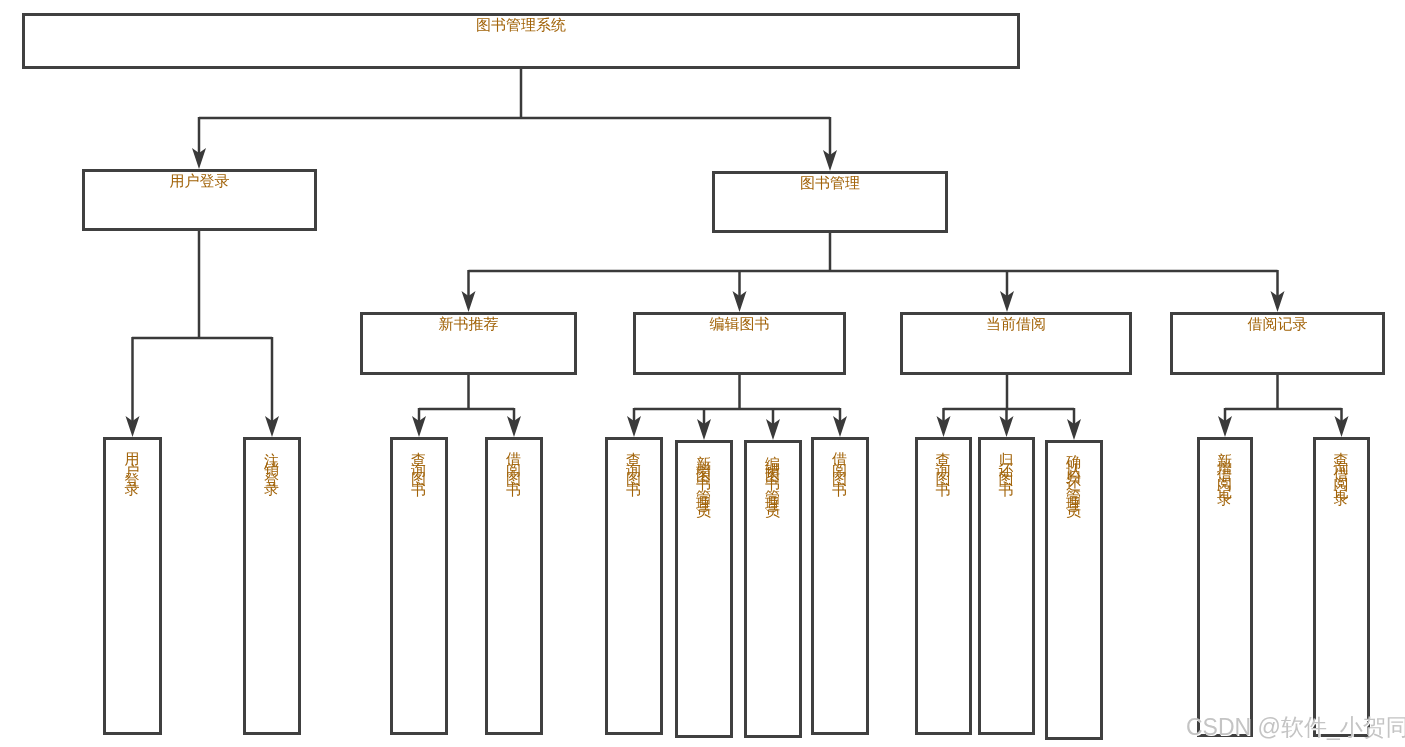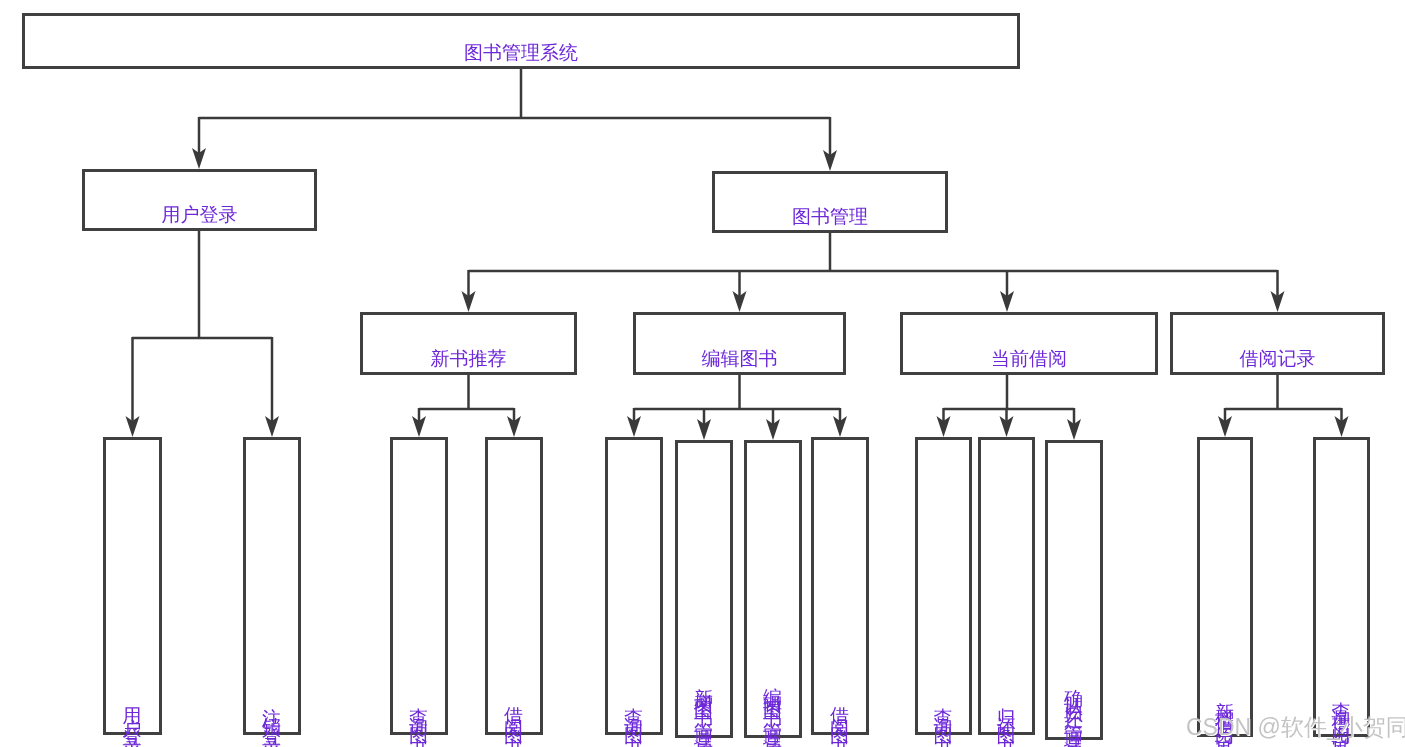--- a/index.html
+++ b/index.html
@@ -13,24 +13,24 @@
   }
   .wires { position: absolute; left: 0; top: 0; width: 1405px; height: 747px; }
   .wires line { stroke: #3a3a3a; stroke-width: 2.5; }
   .wires polygon { fill: #3a3a3a; }
   .box {
     position: absolute;
     background: #ffffff;
     border: 3px solid #404040;
     box-sizing: border-box;
     display: flex;
-    align-items: flex-end;
+    align-items: flex-start;
     justify-content: center;
-    color: #6d28d9;
-    font-size: 19px;
+    color: #a16207;
+    font-size: 15px;
     z-index: 2;
   }
   .vtext {
     writing-mode: vertical-rl;
     text-orientation: mixed;
     letter-spacing: 10px;
     line-height: 1;
     white-space: nowrap;
   }
   .watermark {
@@ -121,21 +121,21 @@
   <div class="box" style="left:712px; top:171px; width:236px; height:62px;">
     <span>图书管理</span>
   </div>
 
   <div class="box" style="left:360px; top:312px; width:217px; height:63px;">
     <span>新书推荐</span>
   </div>
   <div class="box" style="left:633px; top:312px; width:213px; height:63px;">
     <span>编辑图书</span>
   </div>
-  <div class="box" style="left:900px; top:312px; width:258px; height:63px;">
+  <div class="box" style="left:900px; top:312px; width:232px; height:63px;">
     <span>当前借阅</span>
   </div>
   <div class="box" style="left:1170px; top:312px; width:215px; height:63px;">
     <span>借阅记录</span>
   </div>
 
   <div class="box" style="left:103px; top:437px; width:59px; height:298px;">
     <span class="vtext">用户登录</span>
   </div>
   <div class="box" style="left:243px; top:437px; width:58px; height:298px;">

